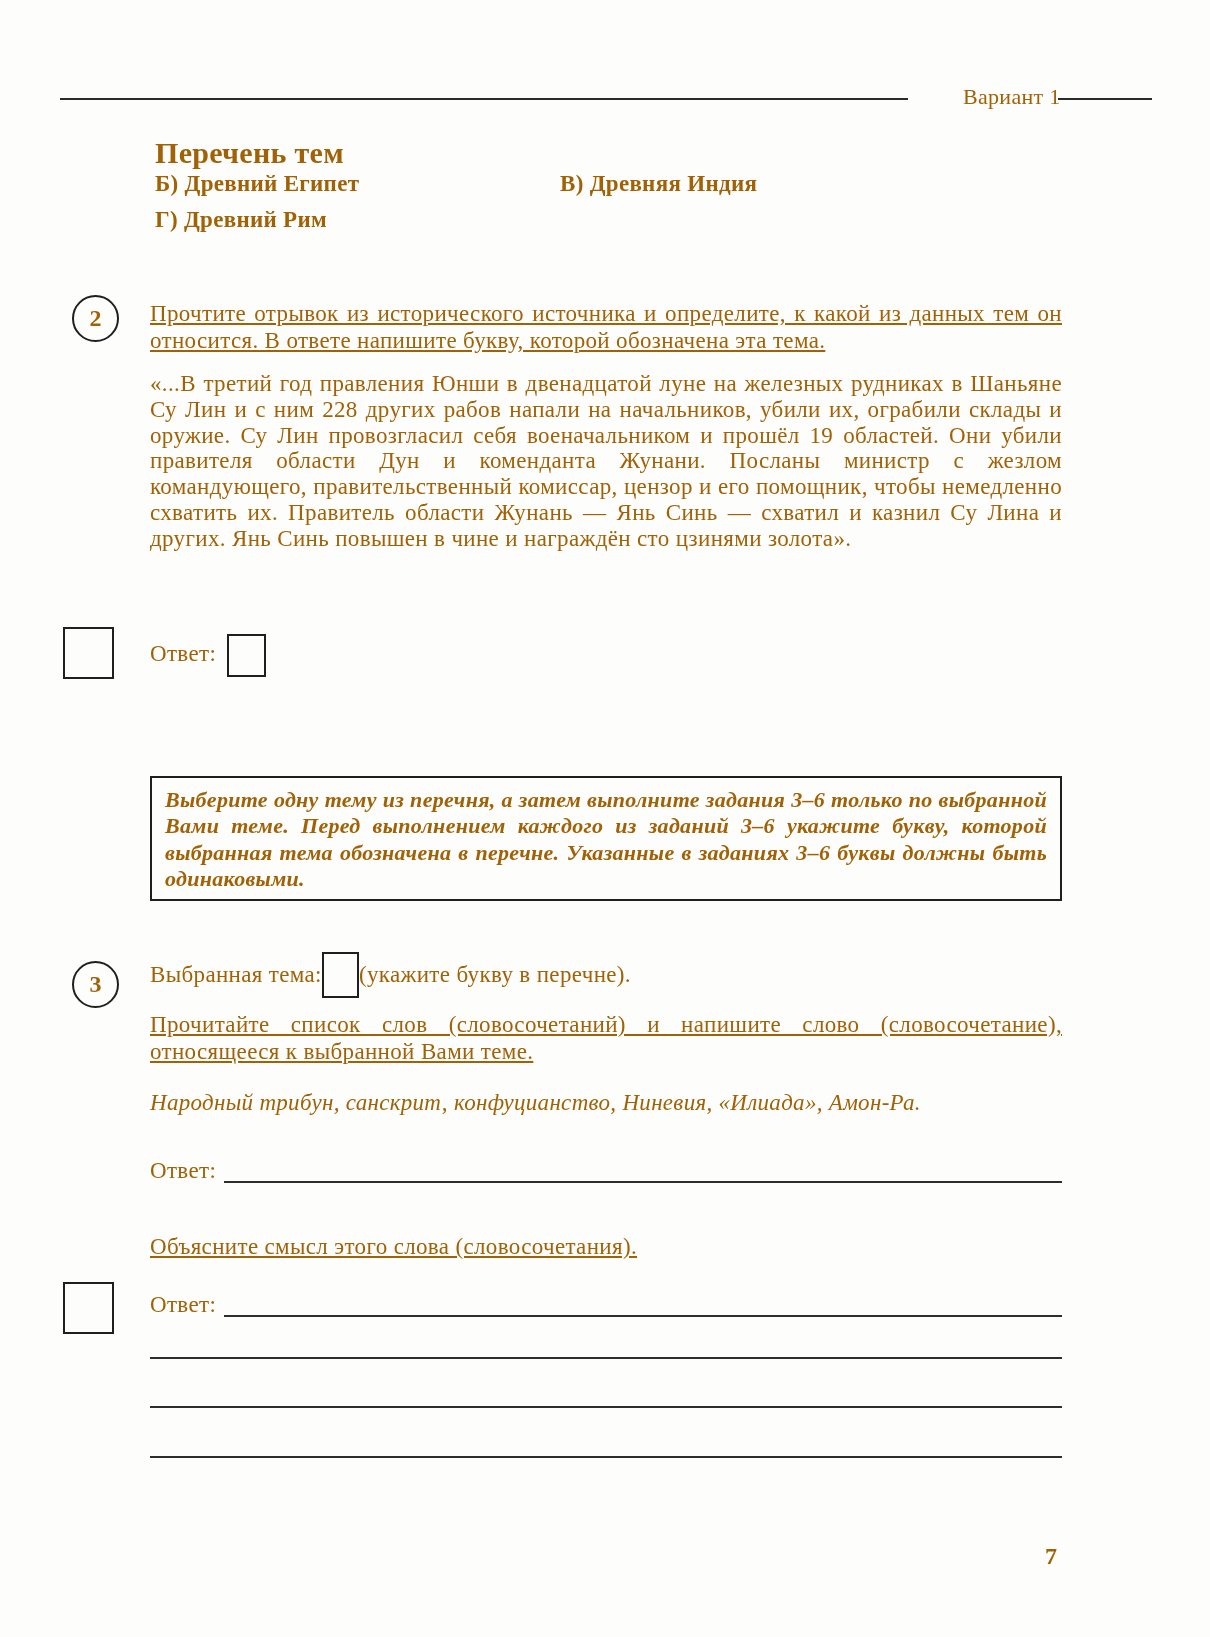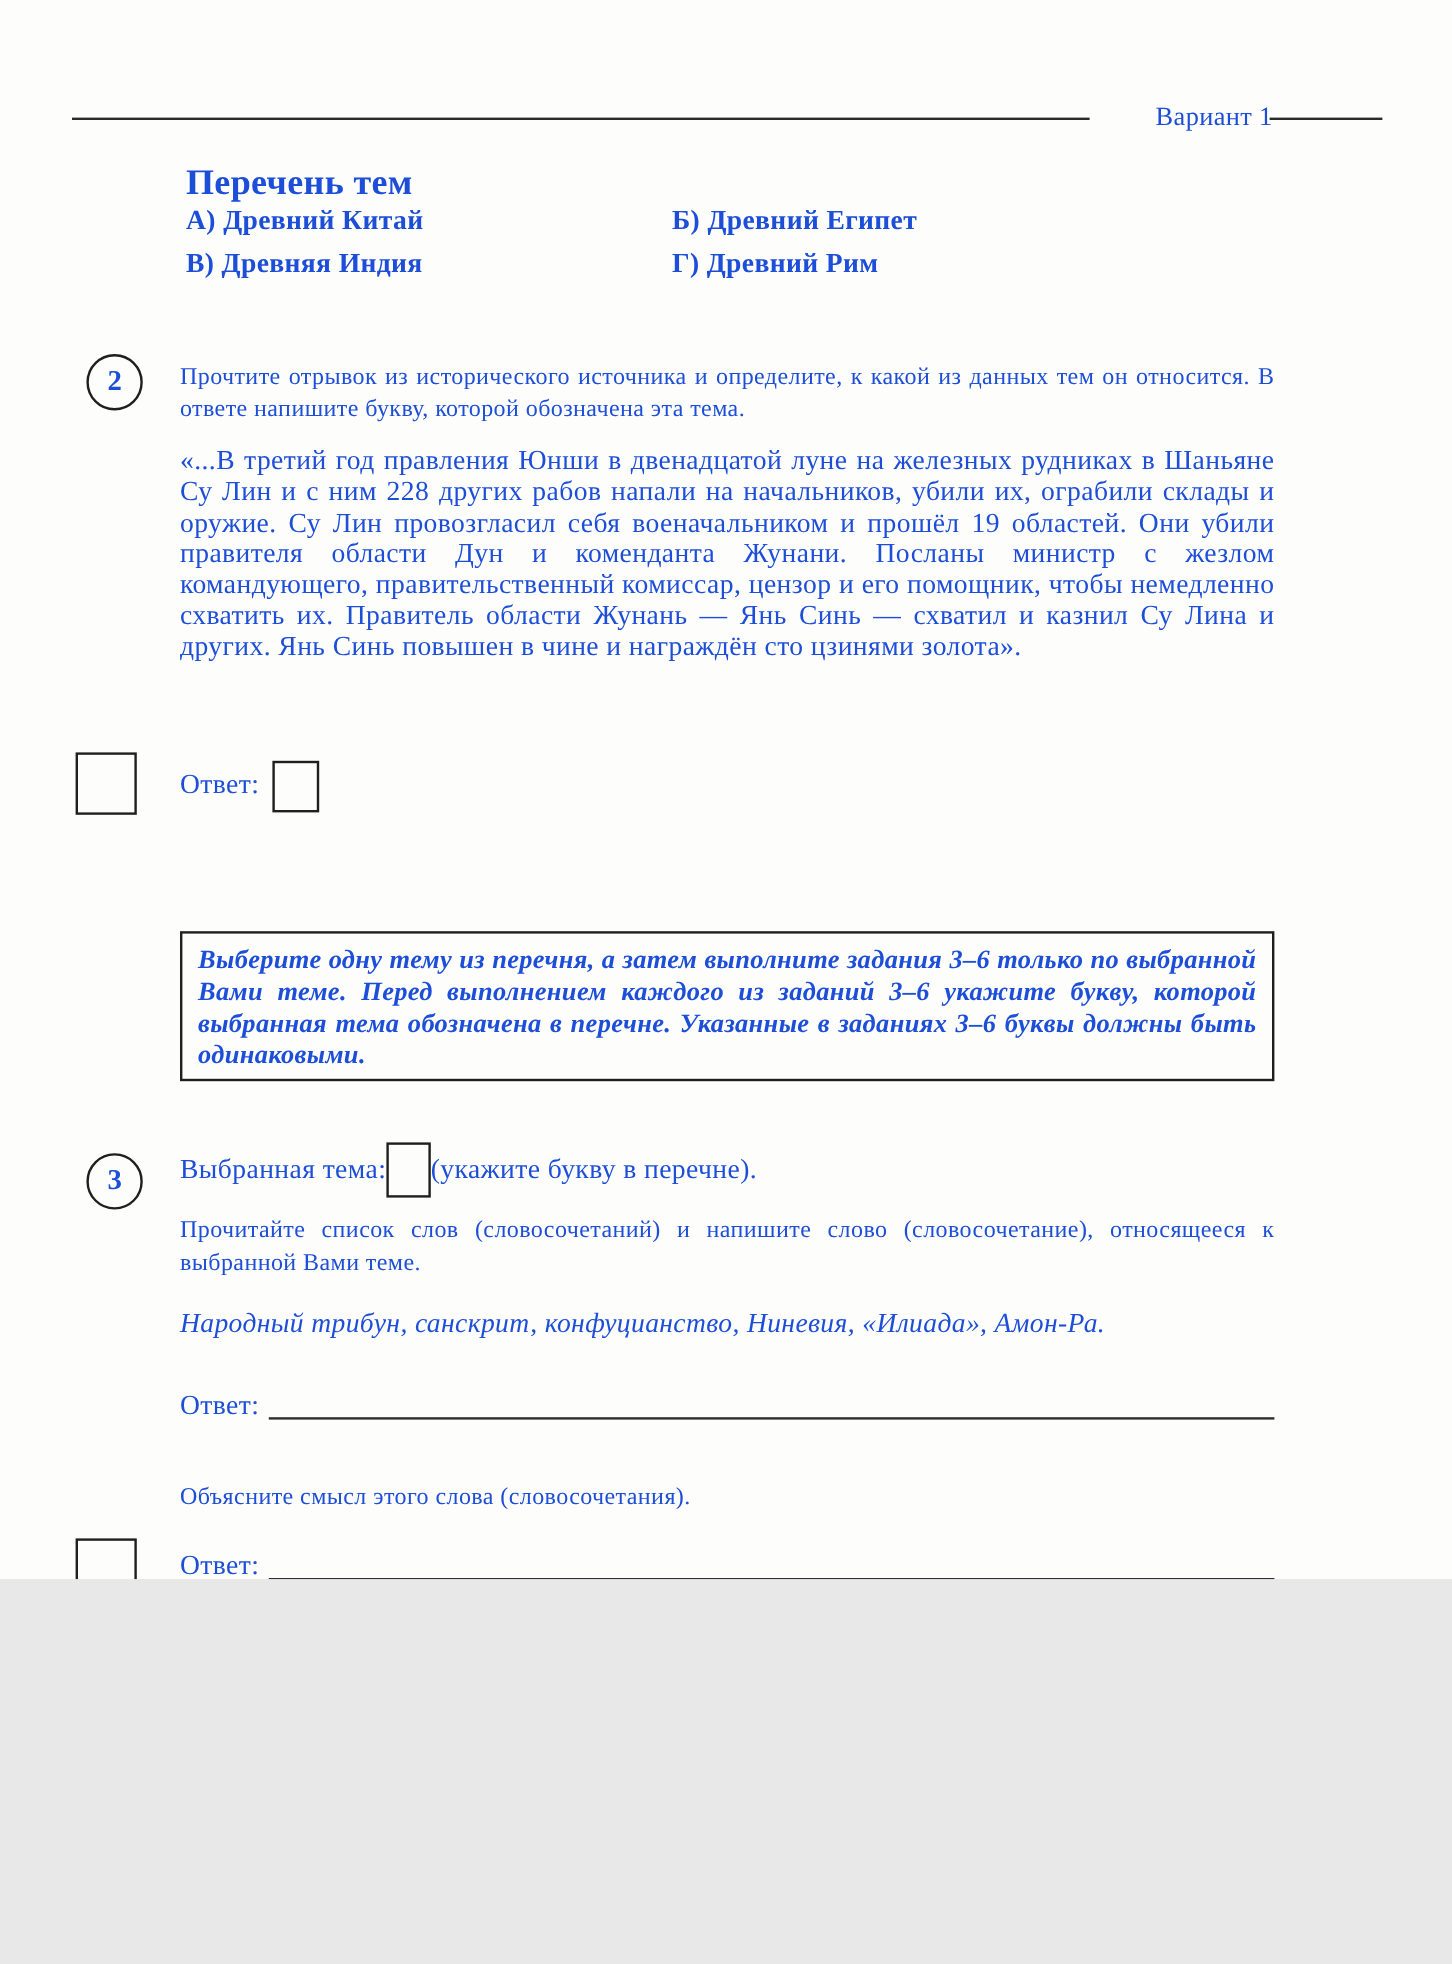--- a/index.html
+++ b/index.html
@@ -1,24 +1,24 @@
 <!DOCTYPE html>
 <html><head>
 <meta charset="utf-8">
 <style>
   * { margin: 0; padding: 0; box-sizing: border-box; }
   html, body { background: #e8e8e8; }
   .page {
     position: relative;
     width: 1210px;
-    height: 1316px;
+    height: 1637px;
     margin: 0 auto;
     background: #fdfdfb;
     font-family: "Liberation Serif", serif;
-    color: #1d4ed8;
+    color: #a16207;
     overflow: hidden;
   }
   .abs { position: absolute; }
 
   
   .rule { border-top: 2.5px solid #2b2b2b; height: 0; }
   .variant-label { font-size: 22px; letter-spacing: 0.3px; }
 
   
   .topics-title { font-size: 30px; font-weight: bold; letter-spacing: 0.3px; }
@@ -35,24 +35,25 @@
   
   .task-circle {
     width: 47px; height: 47px;
     border: 2.5px solid #1f1f1f;
     border-radius: 50%;
     display: flex; align-items: center; justify-content: center;
     font-size: 24px; font-weight: bold;
   }
 
   .body-text {
-    font-size: 20px;
+    font-size: 23px;
     line-height: 26.5px;
     letter-spacing: 0.35px;
     text-align: justify;
+    text-decoration: underline;
   }
 
   .quote-text {
     font-size: 23px;
     line-height: 25.8px;
     letter-spacing: 0.35px;
     text-align: justify;
   }
 
   .score-box {
@@ -109,21 +110,20 @@
 <body>
 
 <div class="page">
 
   <div class="abs rule" style="left:60px; top:98px; width:848px;"></div>
   <div class="abs variant-label" style="left:963px; top:84px;">Вариант 1</div>
   <div class="abs rule" style="left:1058px; top:98px; width:94px;"></div>
 
   <div class="abs topics-title" style="left:155px; top:136px;">Перечень тем</div>
   <div class="abs topics-grid" style="left:155px; top:171px; width:905px;">
-    <div class="topic-item"><span>А)</span> <span>Древний Китай</span></div>
     <div class="topic-item"><span>Б)</span> <span>Древний Египет</span></div>
     <div class="topic-item"><span>В)</span> <span>Древняя Индия</span></div>
     <div class="topic-item"><span>Г)</span> <span>Древний Рим</span></div>
   </div>
 
   <div class="abs task-circle" style="left:72px; top:295px;">
     <span>2</span>
   </div>
   <div class="abs body-text" style="left:150px; top:301px; width:912px;">Прочтите отрывок из исторического источника и определите, к какой из данных тем он относится. В ответе напишите букву, которой обозначена эта тема.</div>
   <div class="abs quote-text" style="left:150px; top:371px; width:912px;">«...В третий год правления Юнши в двенадцатой луне на железных рудниках в Шаньяне Су Лин и с ним 228 других рабов напали на начальников, убили их, ограбили склады и оружие. Су Лин провозгласил себя военачальником и прошёл 19 областей. Они убили правителя области Дун и коменданта Жунани. Посланы министр с жезлом командующего, правительственный комиссар, цензор и его помощник, чтобы немедленно схватить их. Правитель области Жунань — Янь Синь — схватил и казнил Су Лина и других. Янь Синь повышен в чине и награждён сто цзинями золота».</div>

